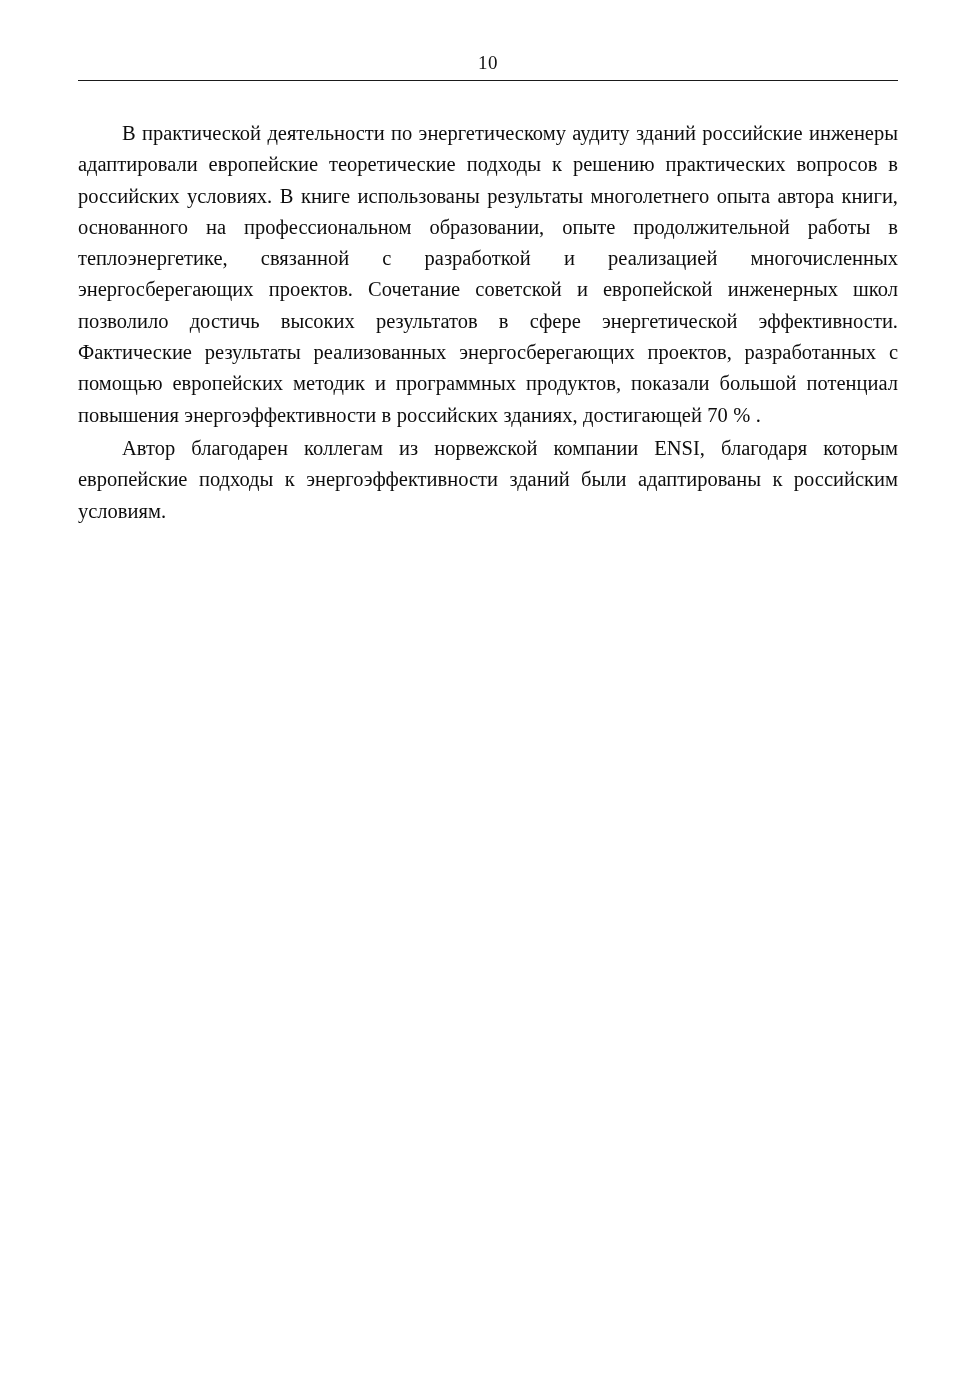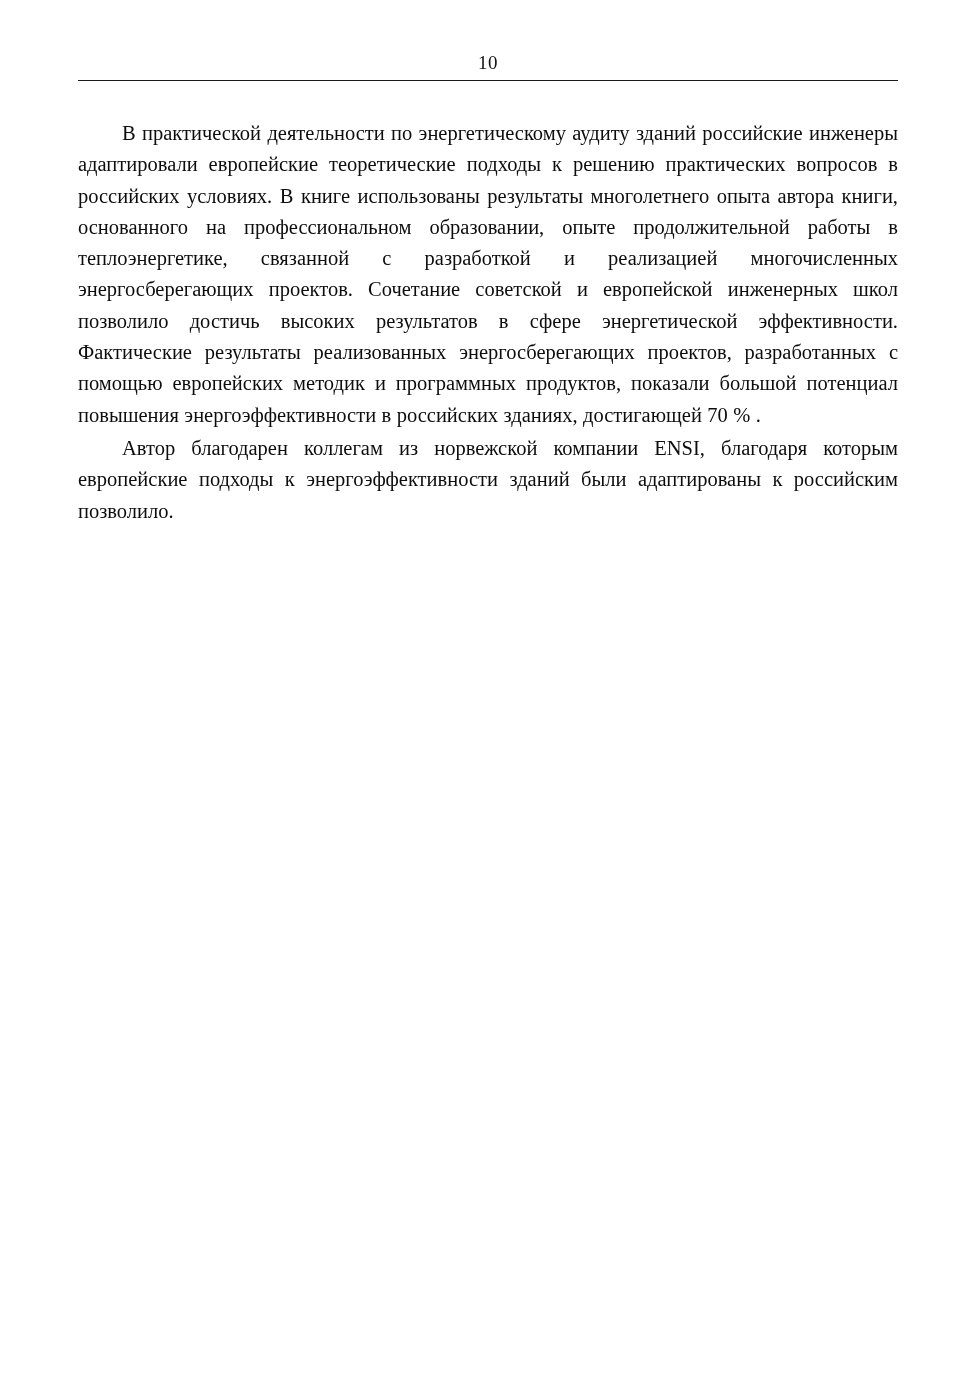--- a/index.html
+++ b/index.html
@@ -65,16 +65,16 @@
 <div class="page">
 
   <div class="page-header">
     <span class="page-number">10</span>
   </div>
 
   <div class="header-rule"></div>
 
   <div class="content">
     <p class="para">В практической деятельности по энергетическому аудиту зданий российские инженеры адаптировали европейские теоретические подходы к решению практических вопросов в российских условиях. В книге использованы результаты многолетнего опыта автора книги, основанного на профессиональном образовании, опыте продолжительной работы в теплоэнергетике, связанной с разработкой и реализацией многочисленных энергосберегающих проектов. Сочетание советской и европейской инженерных школ позволило достичь высоких результатов в сфере энергетической эффективности. Фактические результаты реализованных энергосберегающих проектов, разработанных с помощью европейских методик и программных продуктов, показали большой потенциал повышения энергоэффективности в российских зданиях, достигающей 70 % .</p>
-    <p class="para">Автор благодарен коллегам из норвежской компании ENSI, благодаря которым европейские подходы к энергоэффективности зданий были адаптированы к российским позволило.</p>
+    <p class="para">Автор благодарен коллегам из норвежской компании ENSI, благодаря которым европейские подходы к энергоэффективности зданий были адаптированы к российским условиям.</p>
   </div>
 
 </div>
 
 </body></html>

